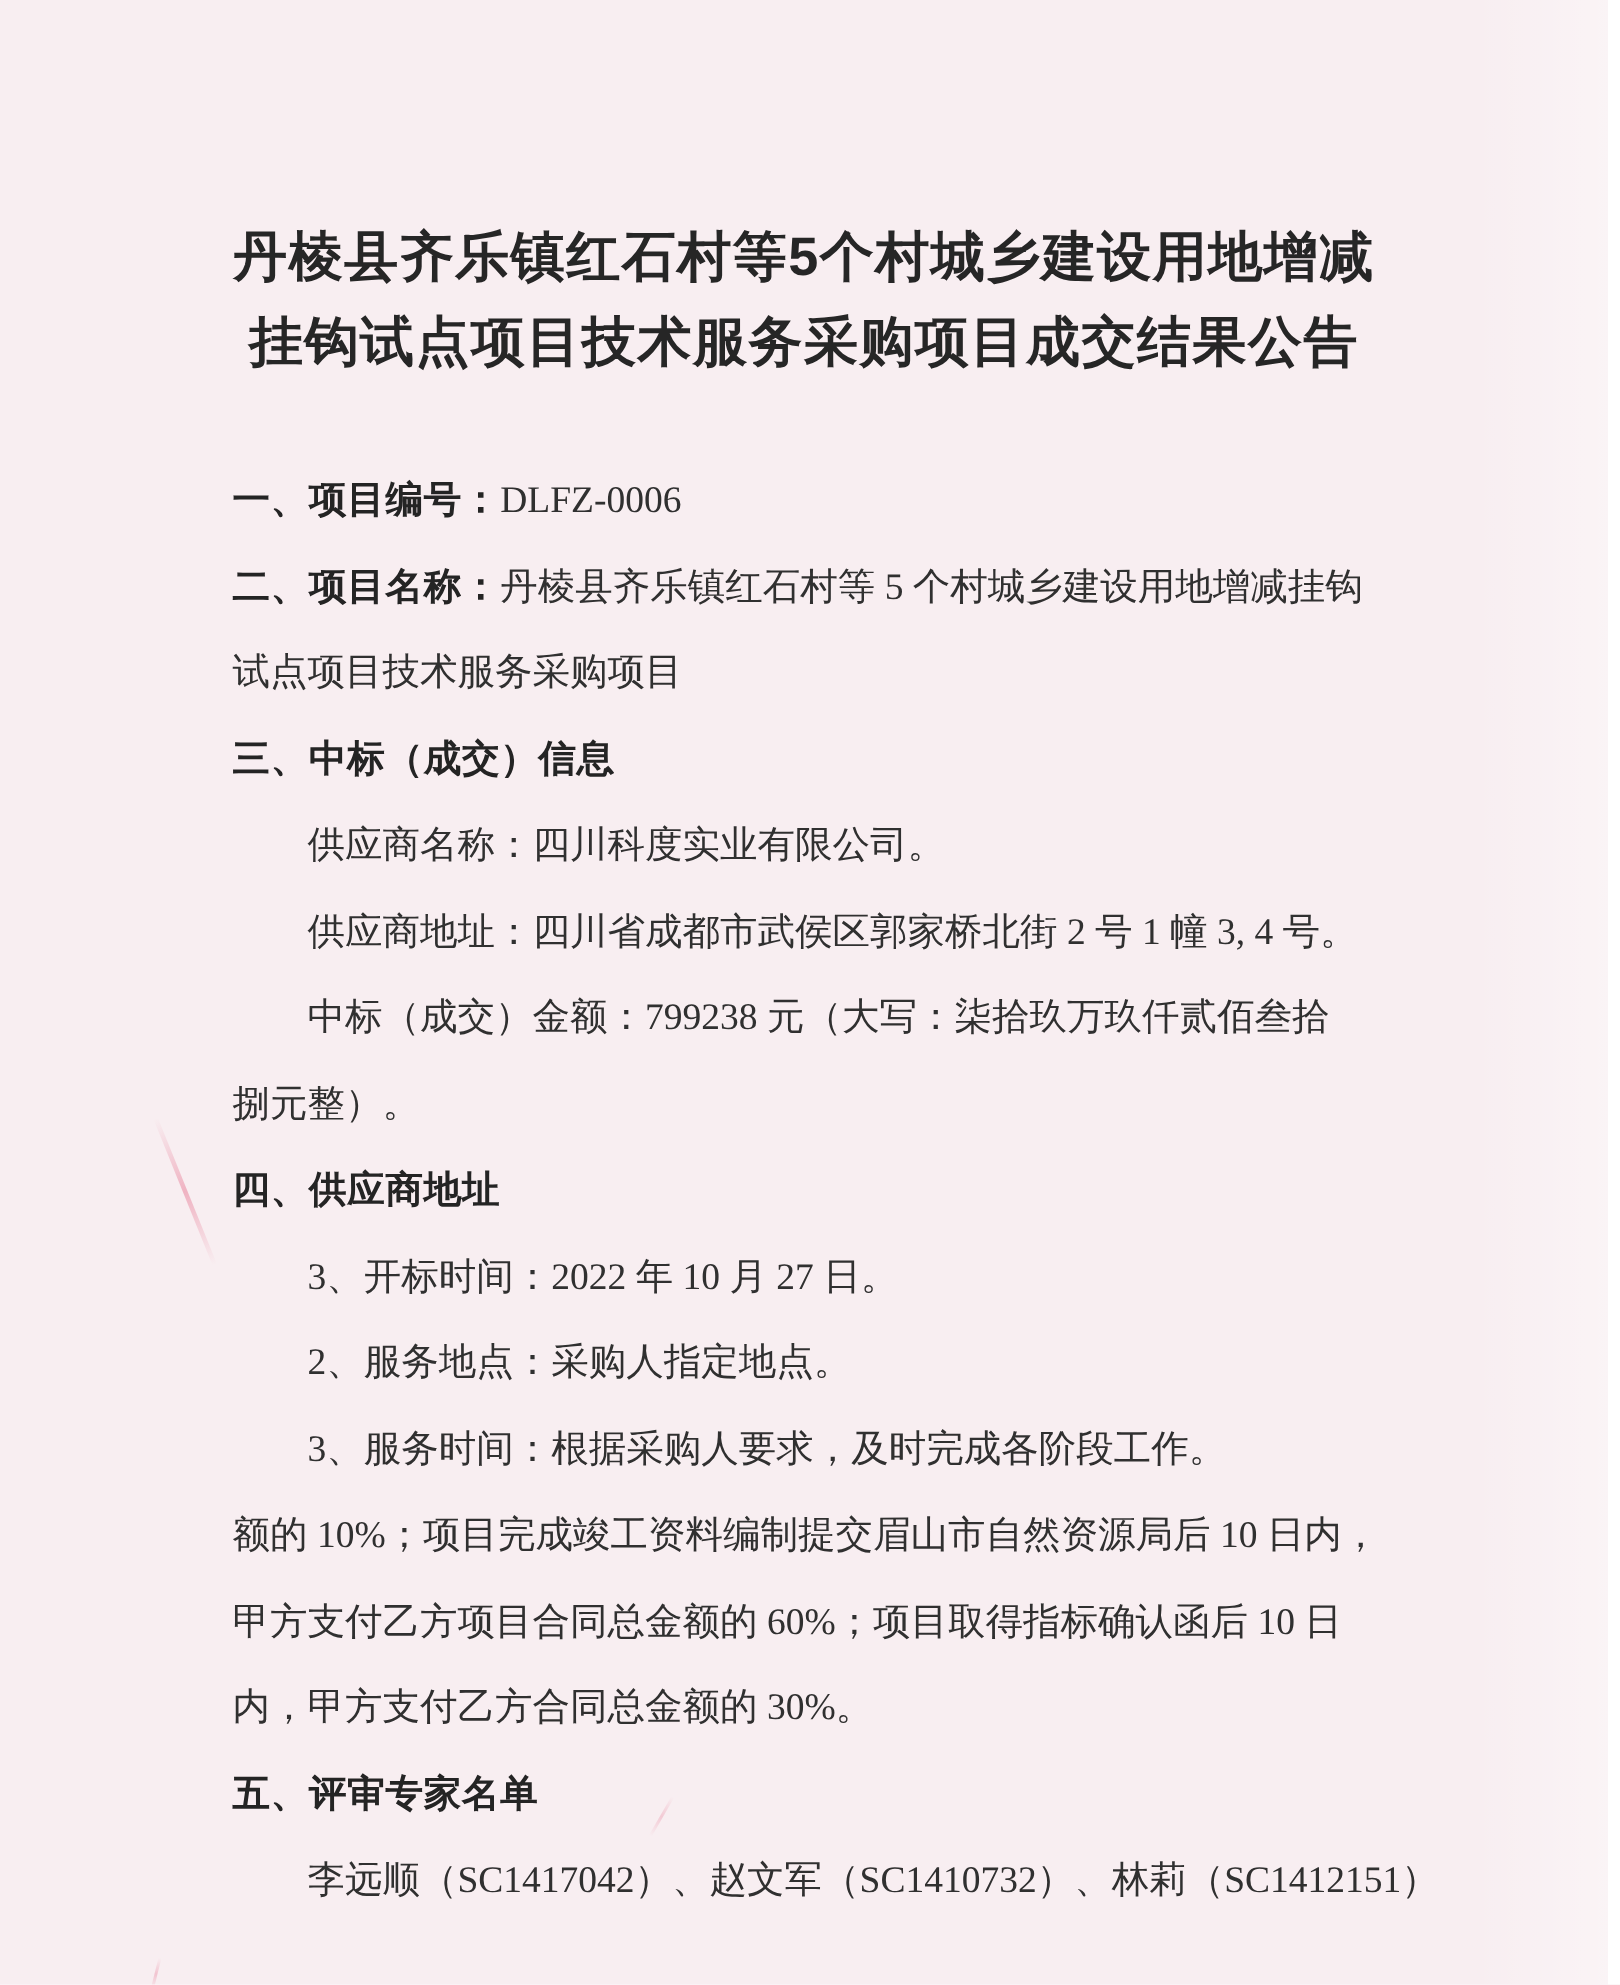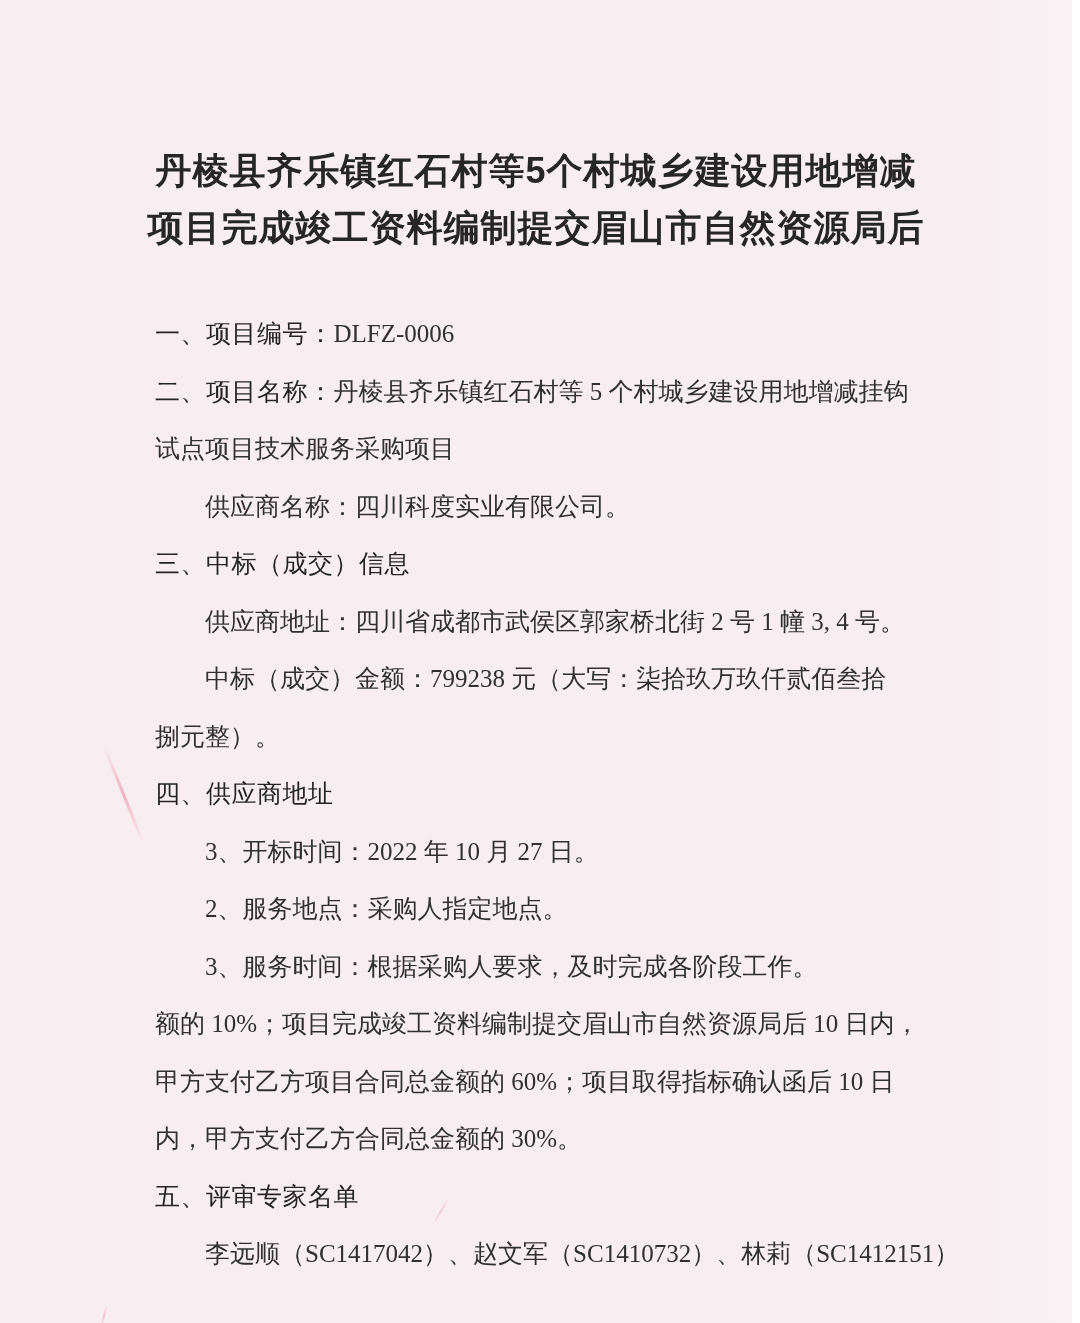--- a/index.html
+++ b/index.html
@@ -40,21 +40,21 @@
   }
   .line {
     line-height: 57.5px;
     font-size: 25px;
     white-space: nowrap;
     color: #303030;
   }
   .line.indent { padding-left: 50px; }
   .b {
     font-family: "Liberation Sans", sans-serif;
-    font-weight: normal;
+    font-weight: bold;
     color: #242424;
     letter-spacing: 0.5px;
   }
   
   .scratch {
     position: absolute;
     background: linear-gradient(to bottom, rgba(236,150,170,0), rgba(232,130,155,0.55), rgba(236,150,170,0));
     pointer-events: none;
   }
   .scratch-1 {
@@ -75,40 +75,40 @@
     opacity: 0.7;
   }
 </style>
 </head>
 <body>
 
 <div class="page">
 
   <h1 class="title">
     <span>丹棱县齐乐镇红石村等5个村城乡建设用地增减</span><br>
-    <span>项目完成竣工资料编制提交眉山市自然资源局后</span>
+    <span>挂钩试点项目技术服务采购项目成交结果公告</span>
   </h1>
 
   <div class="content">
 
     <div class="line">
       <span class="b">一、项目编号：</span><span>DLFZ-0006</span>
     </div>
 
     <div class="line">
       <span class="b">二、项目名称：</span><span>丹棱县齐乐镇红石村等 5 个村城乡建设用地增减挂钩</span>
     </div>
 
     <div class="line">试点项目技术服务采购项目</div>
 
-    <div class="line indent">供应商名称：四川科度实业有限公司。</div>
-
     <div class="line">
       <span class="b">三、中标（成交）信息</span>
     </div>
+
+    <div class="line indent">供应商名称：四川科度实业有限公司。</div>
     <div class="line indent">供应商地址：四川省成都市武侯区郭家桥北街 2 号 1 幢 3, 4 号。</div>
     <div class="line indent">中标（成交）金额：799238 元（大写：柒拾玖万玖仟贰佰叁拾</div>
     <div class="line">捌元整）。</div>
 
     <div class="line">
       <span class="b">四、供应商地址</span>
     </div>
 
     <div class="line indent">3、开标时间：2022 年 10 月 27 日。</div>
     <div class="line indent">2、服务地点：采购人指定地点。</div>

